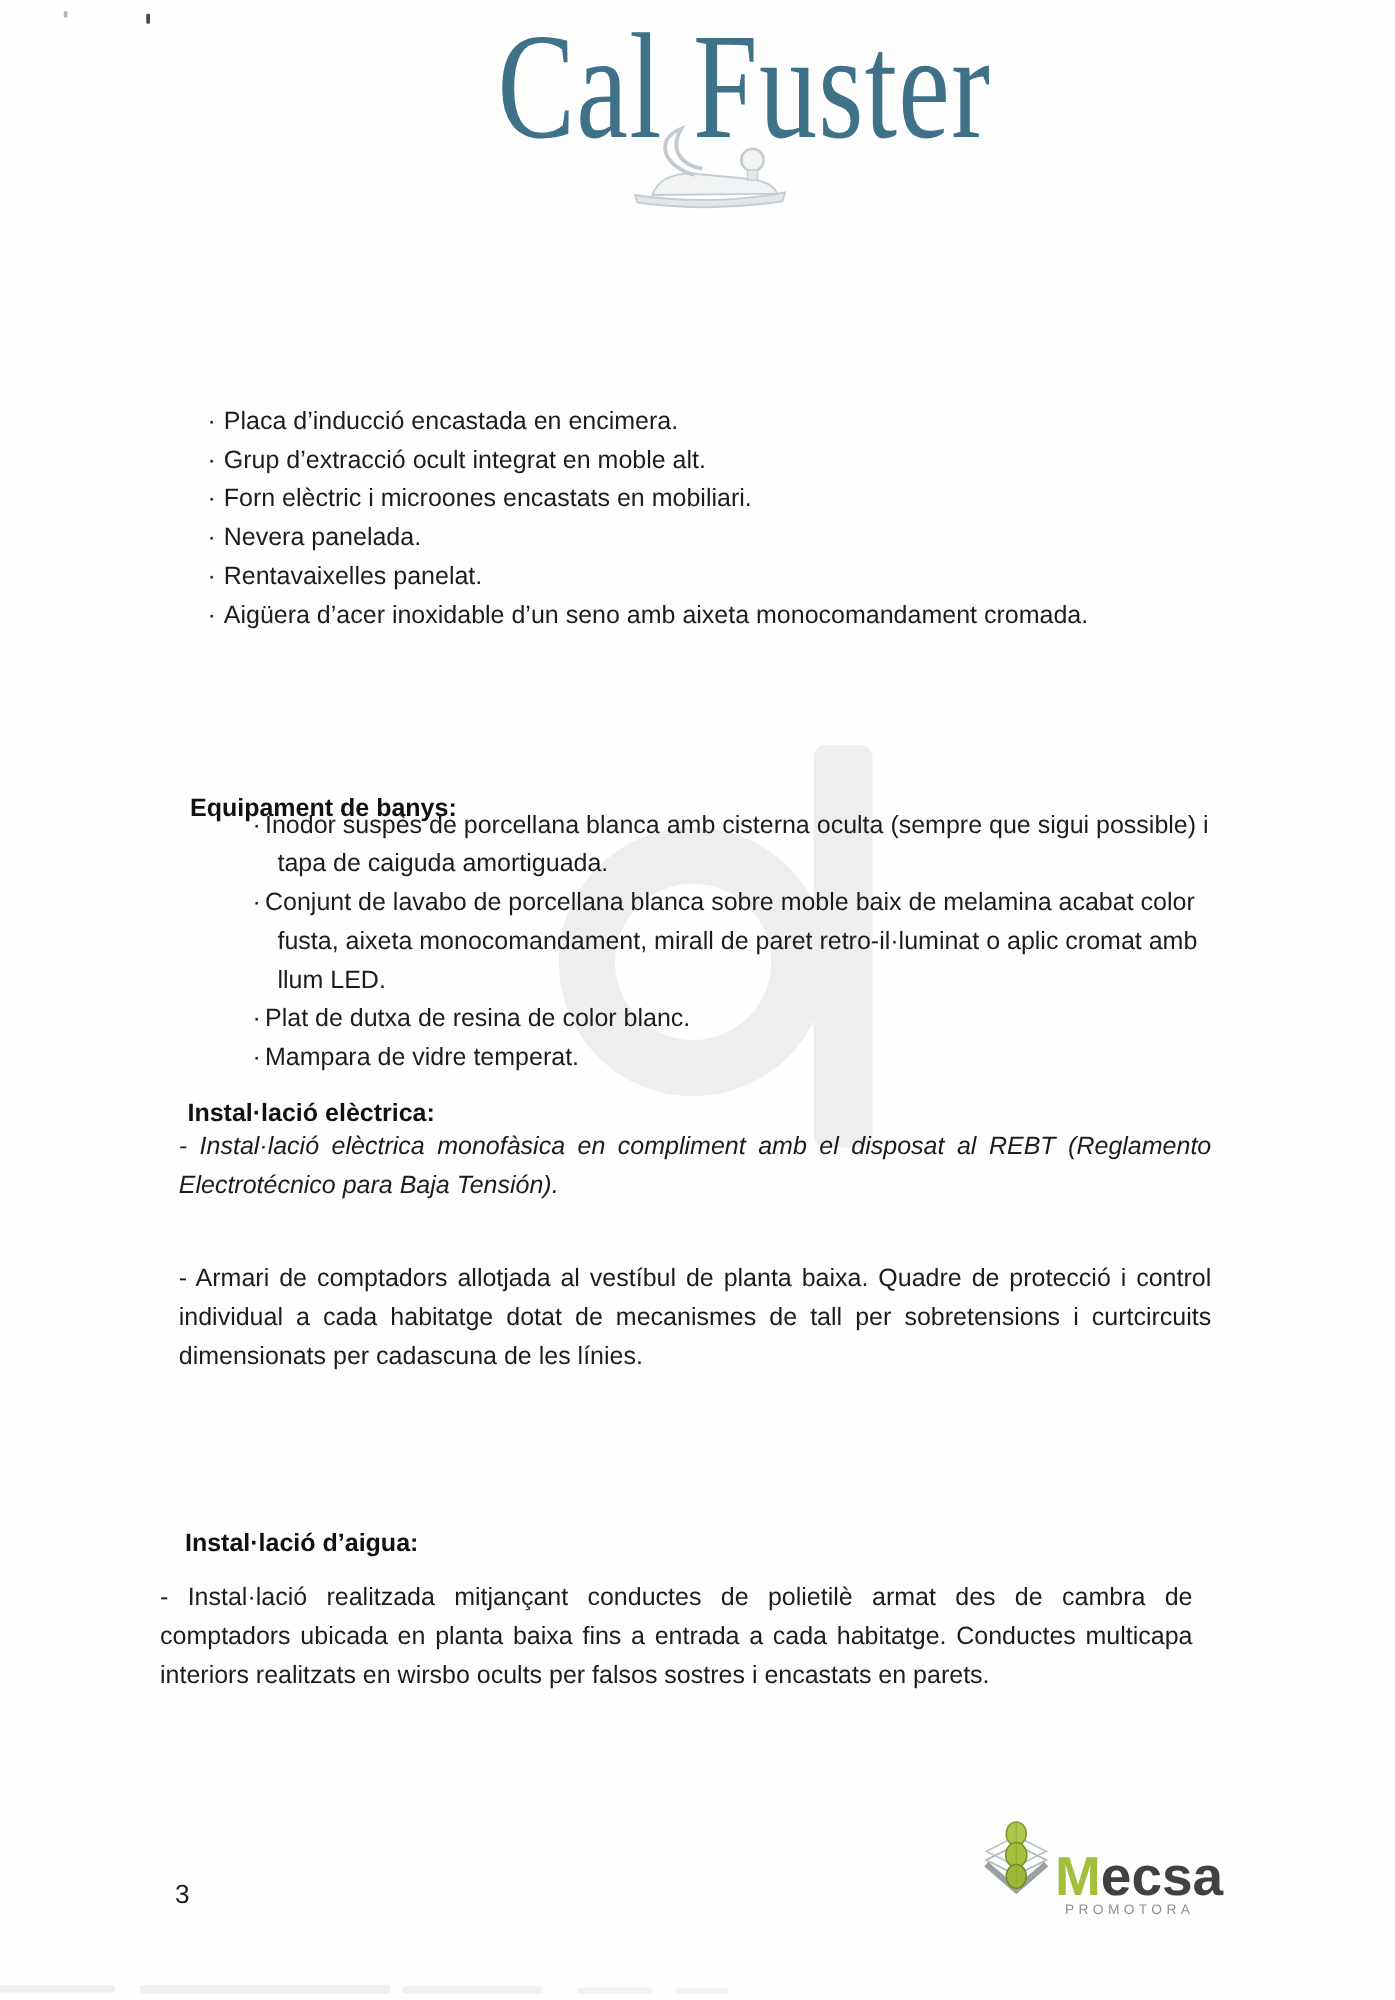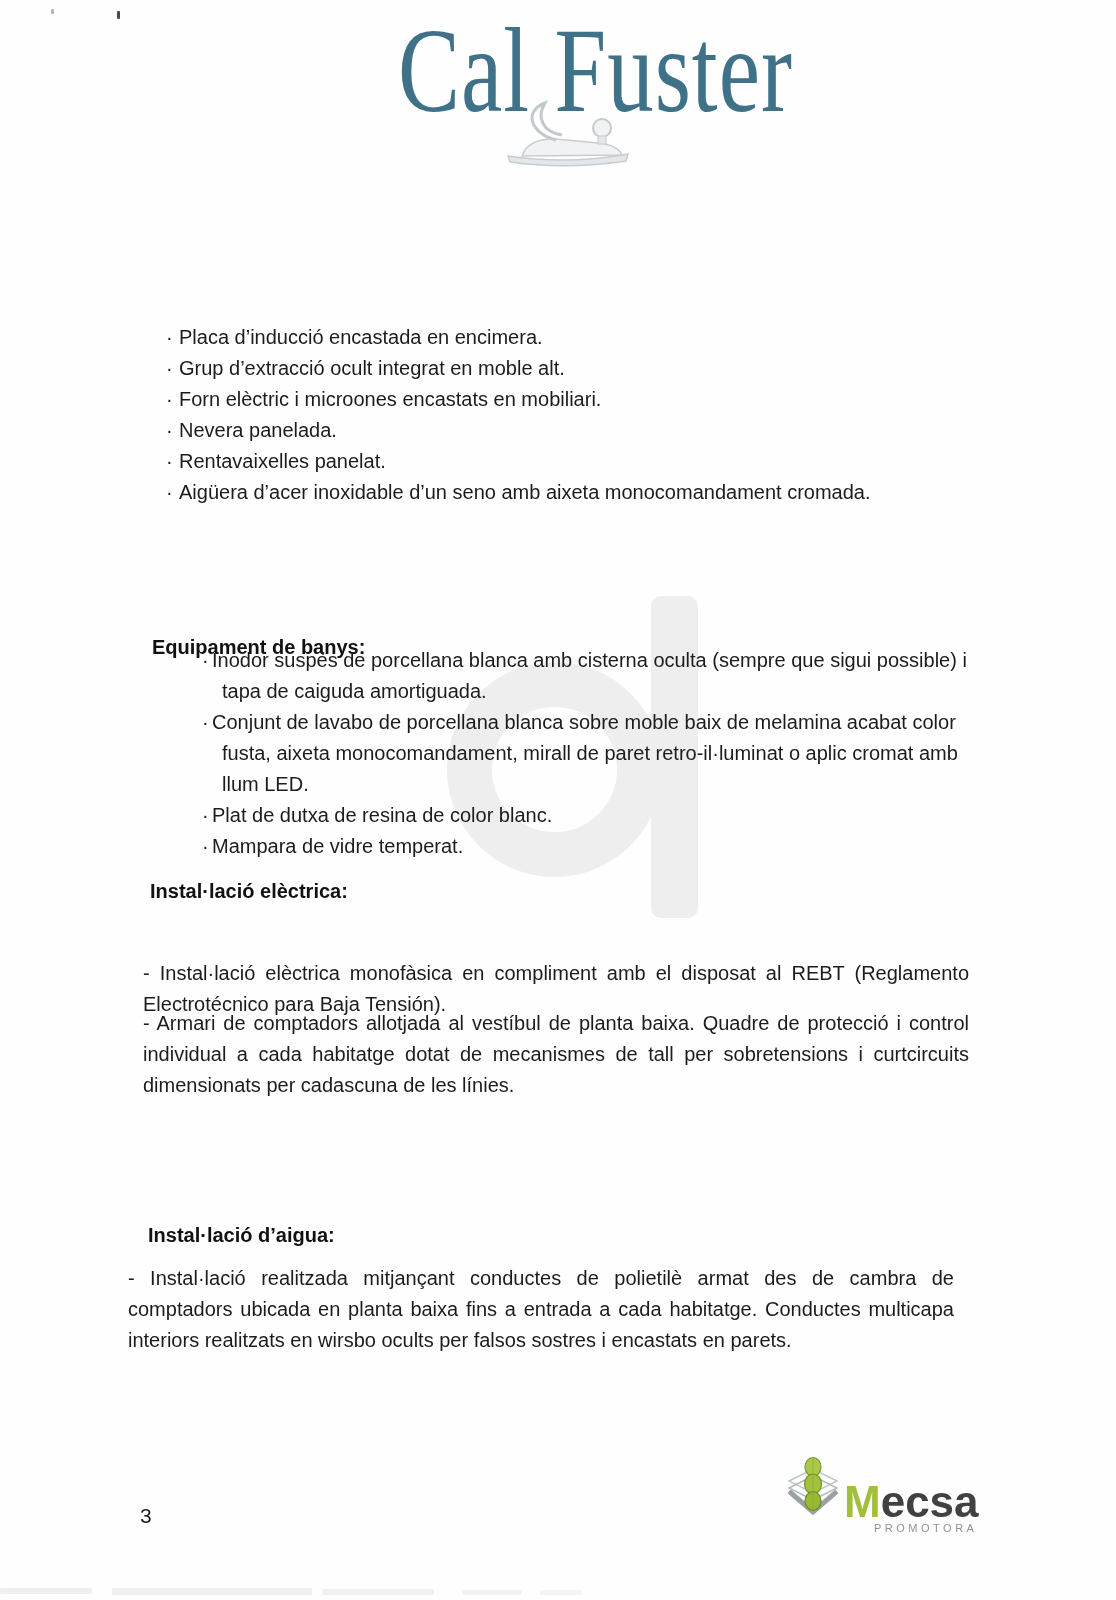--- a/index.html
+++ b/index.html
@@ -67,21 +67,21 @@
   .mecsa{position:absolute;left:782px;top:1456px;width:200px;height:90px;z-index:2;}
   .mecsa-icon{position:absolute;left:0;top:0;}
   .mecsa-word{
     position:absolute;left:62px;top:28px;
     font-size:44px;font-weight:bold;line-height:36px;
     letter-spacing:0px;
   }
   .mecsa-word .m{color:#a2bf3b;}
   .mecsa-word .rest{color:#414142;}
   .mecsa-tag{
-    position:absolute;left:92px;top:66px;width:100px;
+    position:absolute;left:70px;top:66px;width:100px;
     font-size:11px;letter-spacing:3.5px;color:#8f9193;
     text-align:right;
   }
 </style>
 </head>
 <body>
 
 <div class="page">
 
   <div class="speck s1"></div>
@@ -119,21 +119,21 @@
 
   <div class="tblock heading" style="left:152px;top:632px;text-align:right;">Equipament de banys:</div>
   <div class="tblock banylist" style="left:202px;top:645px;width:772px;">
     <div class="li"><span class="marker">·</span><span>Inodor suspès de porcellana blanca amb cisterna oculta (sempre que sigui possible) i tapa de caiguda amortiguada.</span></div>
     <div class="li"><span class="marker">·</span><span>Conjunt de lavabo de porcellana blanca sobre moble baix de melamina acabat color fusta, aixeta monocomandament, mirall de paret retro-il·luminat o aplic cromat amb llum LED.</span></div>
     <div class="li"><span class="marker">·</span><span>Plat de dutxa de resina de color blanc.</span></div>
     <div class="li"><span class="marker">·</span><span>Mampara de vidre temperat.</span></div>
   </div>
 
   <div class="tblock heading" style="left:150px;top:876px;">Instal·lació elèctrica:</div>
-  <div class="tblock para" style="left:143px;top:958px;width:826px;">- Instal·lació elèctrica monofàsica en compliment amb el disposat al REBT (Reglamento Electrotécnico para Baja Tensión).</div>
+  <div class="tblock para" style="left:143px;top:902px;width:826px;font-style:italic;">- Instal·lació elèctrica monofàsica en compliment amb el disposat al REBT (Reglamento Electrotécnico para Baja Tensión).</div>
   <div class="tblock para" style="left:143px;top:1008px;width:826px;">- Armari de comptadors allotjada al vestíbul de planta baixa. Quadre de protecció i control individual a cada habitatge dotat de mecanismes de tall per sobretensions i curtcircuits dimensionats per cadascuna de les línies.</div>
 
   <div class="tblock heading" style="left:148px;top:1220px;">Instal·lació d’aigua:</div>
   <div class="tblock para" style="left:128px;top:1263px;width:826px;">- Instal·lació realitzada mitjançant conductes de polietilè armat des de cambra de comptadors ubicada en planta baixa fins a entrada a cada habitatge. Conductes multicapa interiors realitzats en wirsbo ocults per falsos sostres i encastats en parets.</div>
 
   <div class="page-num">3</div>
 
   <div class="mecsa">
     <div class="mecsa-icon">
       <svg width="62" height="66" viewBox="0 0 62 66">

